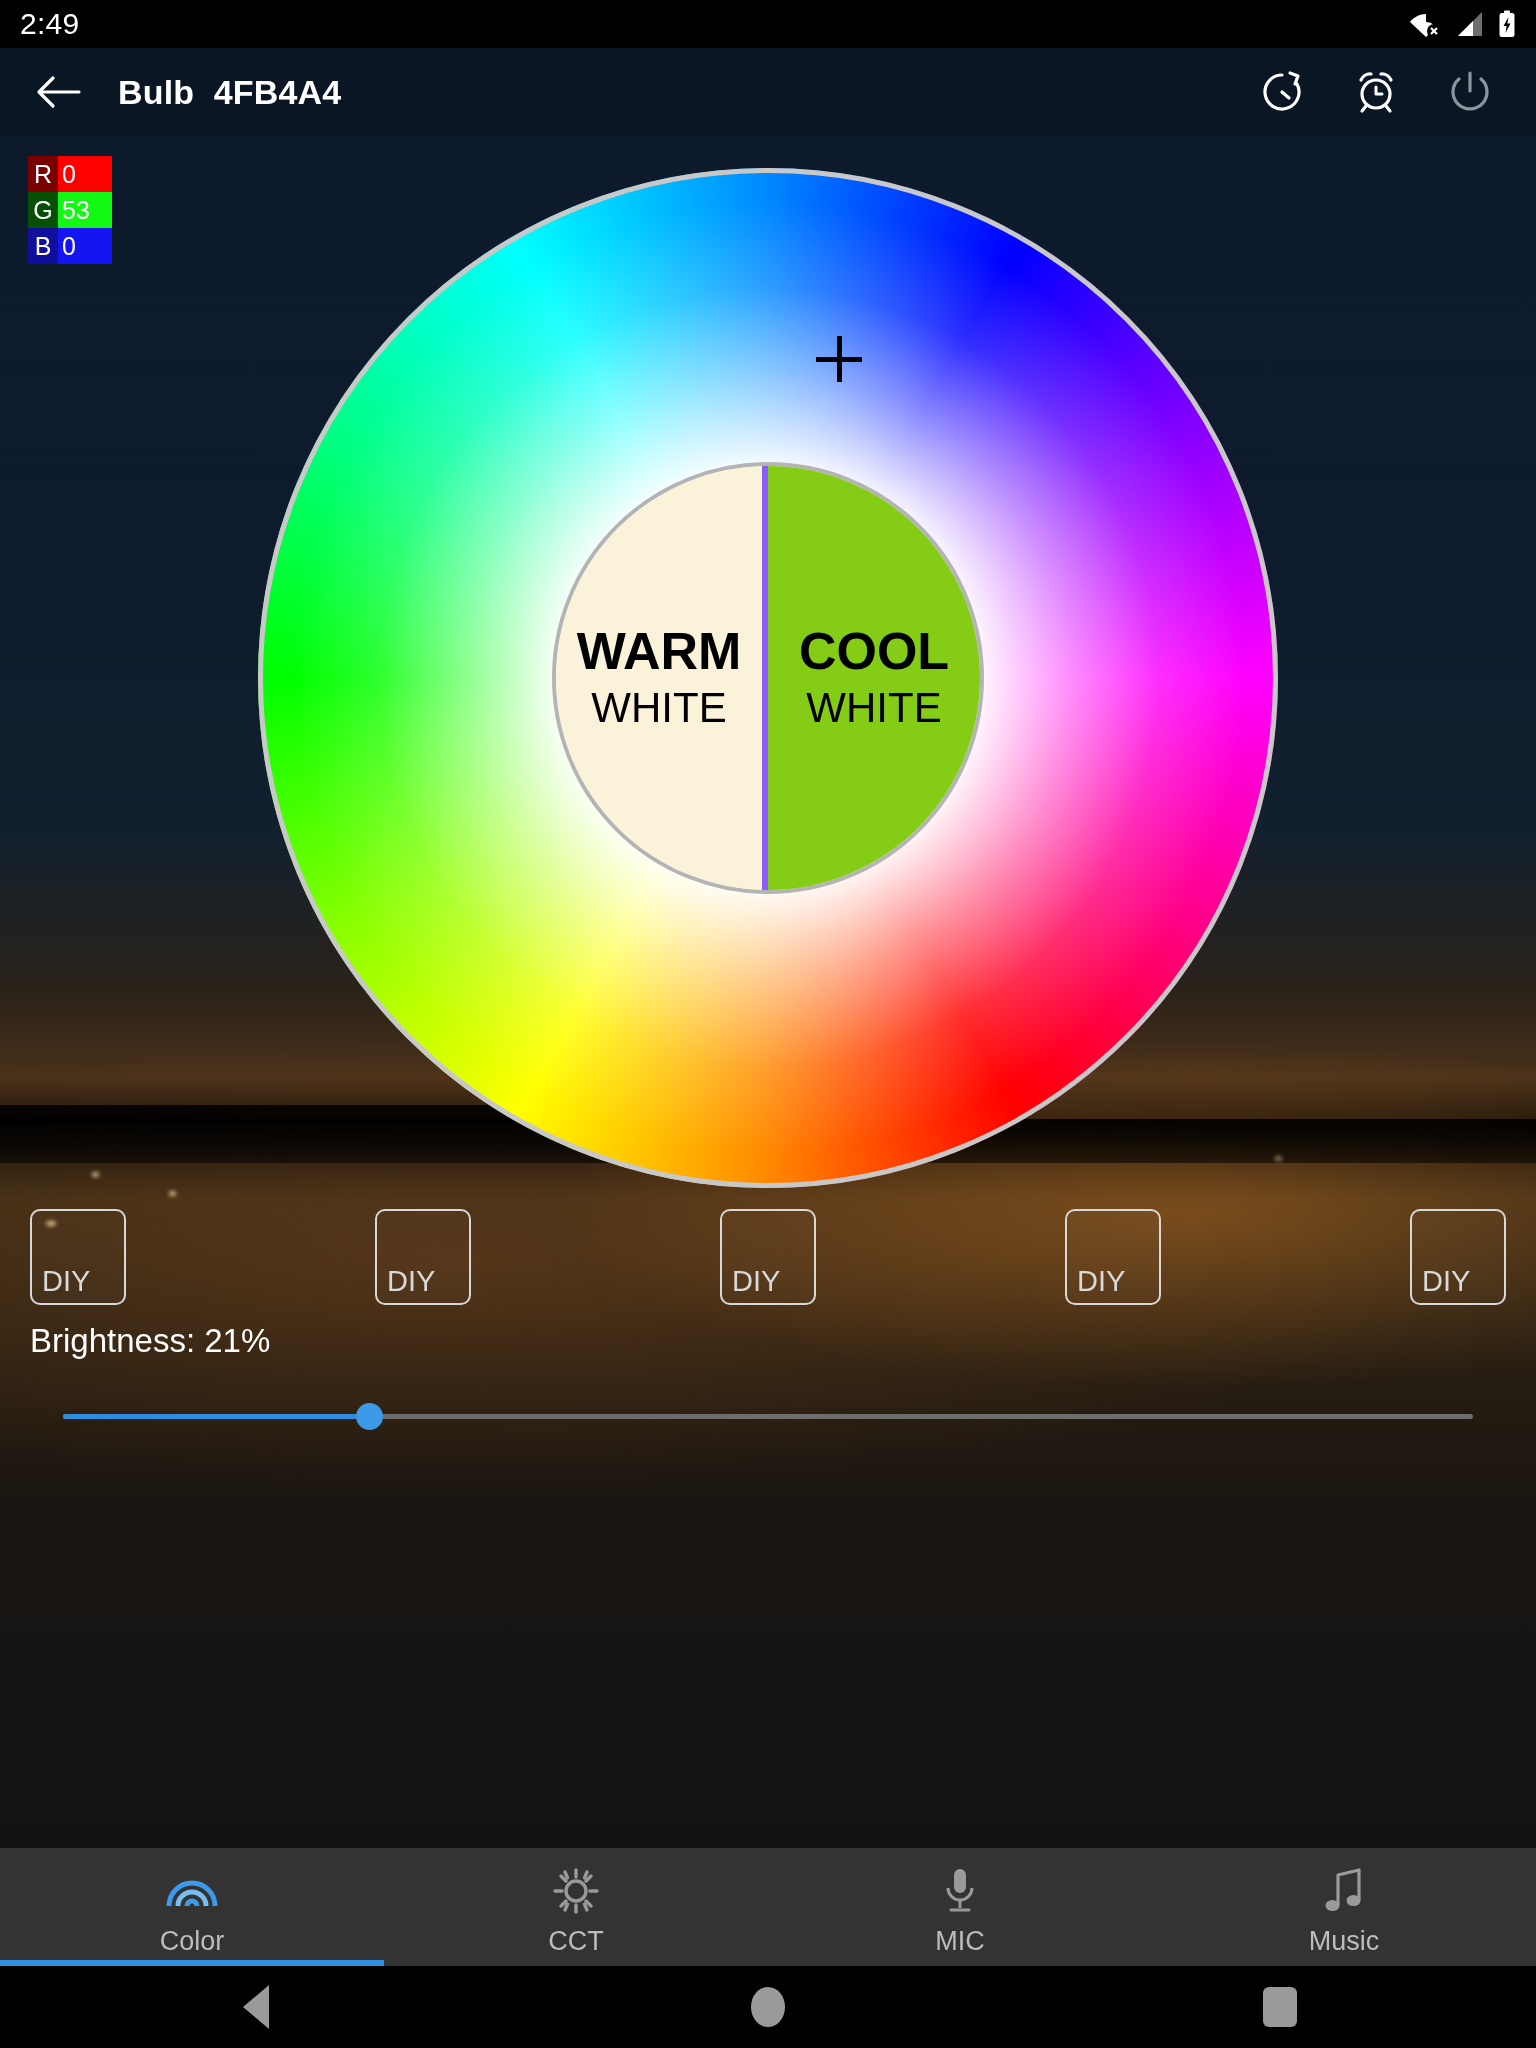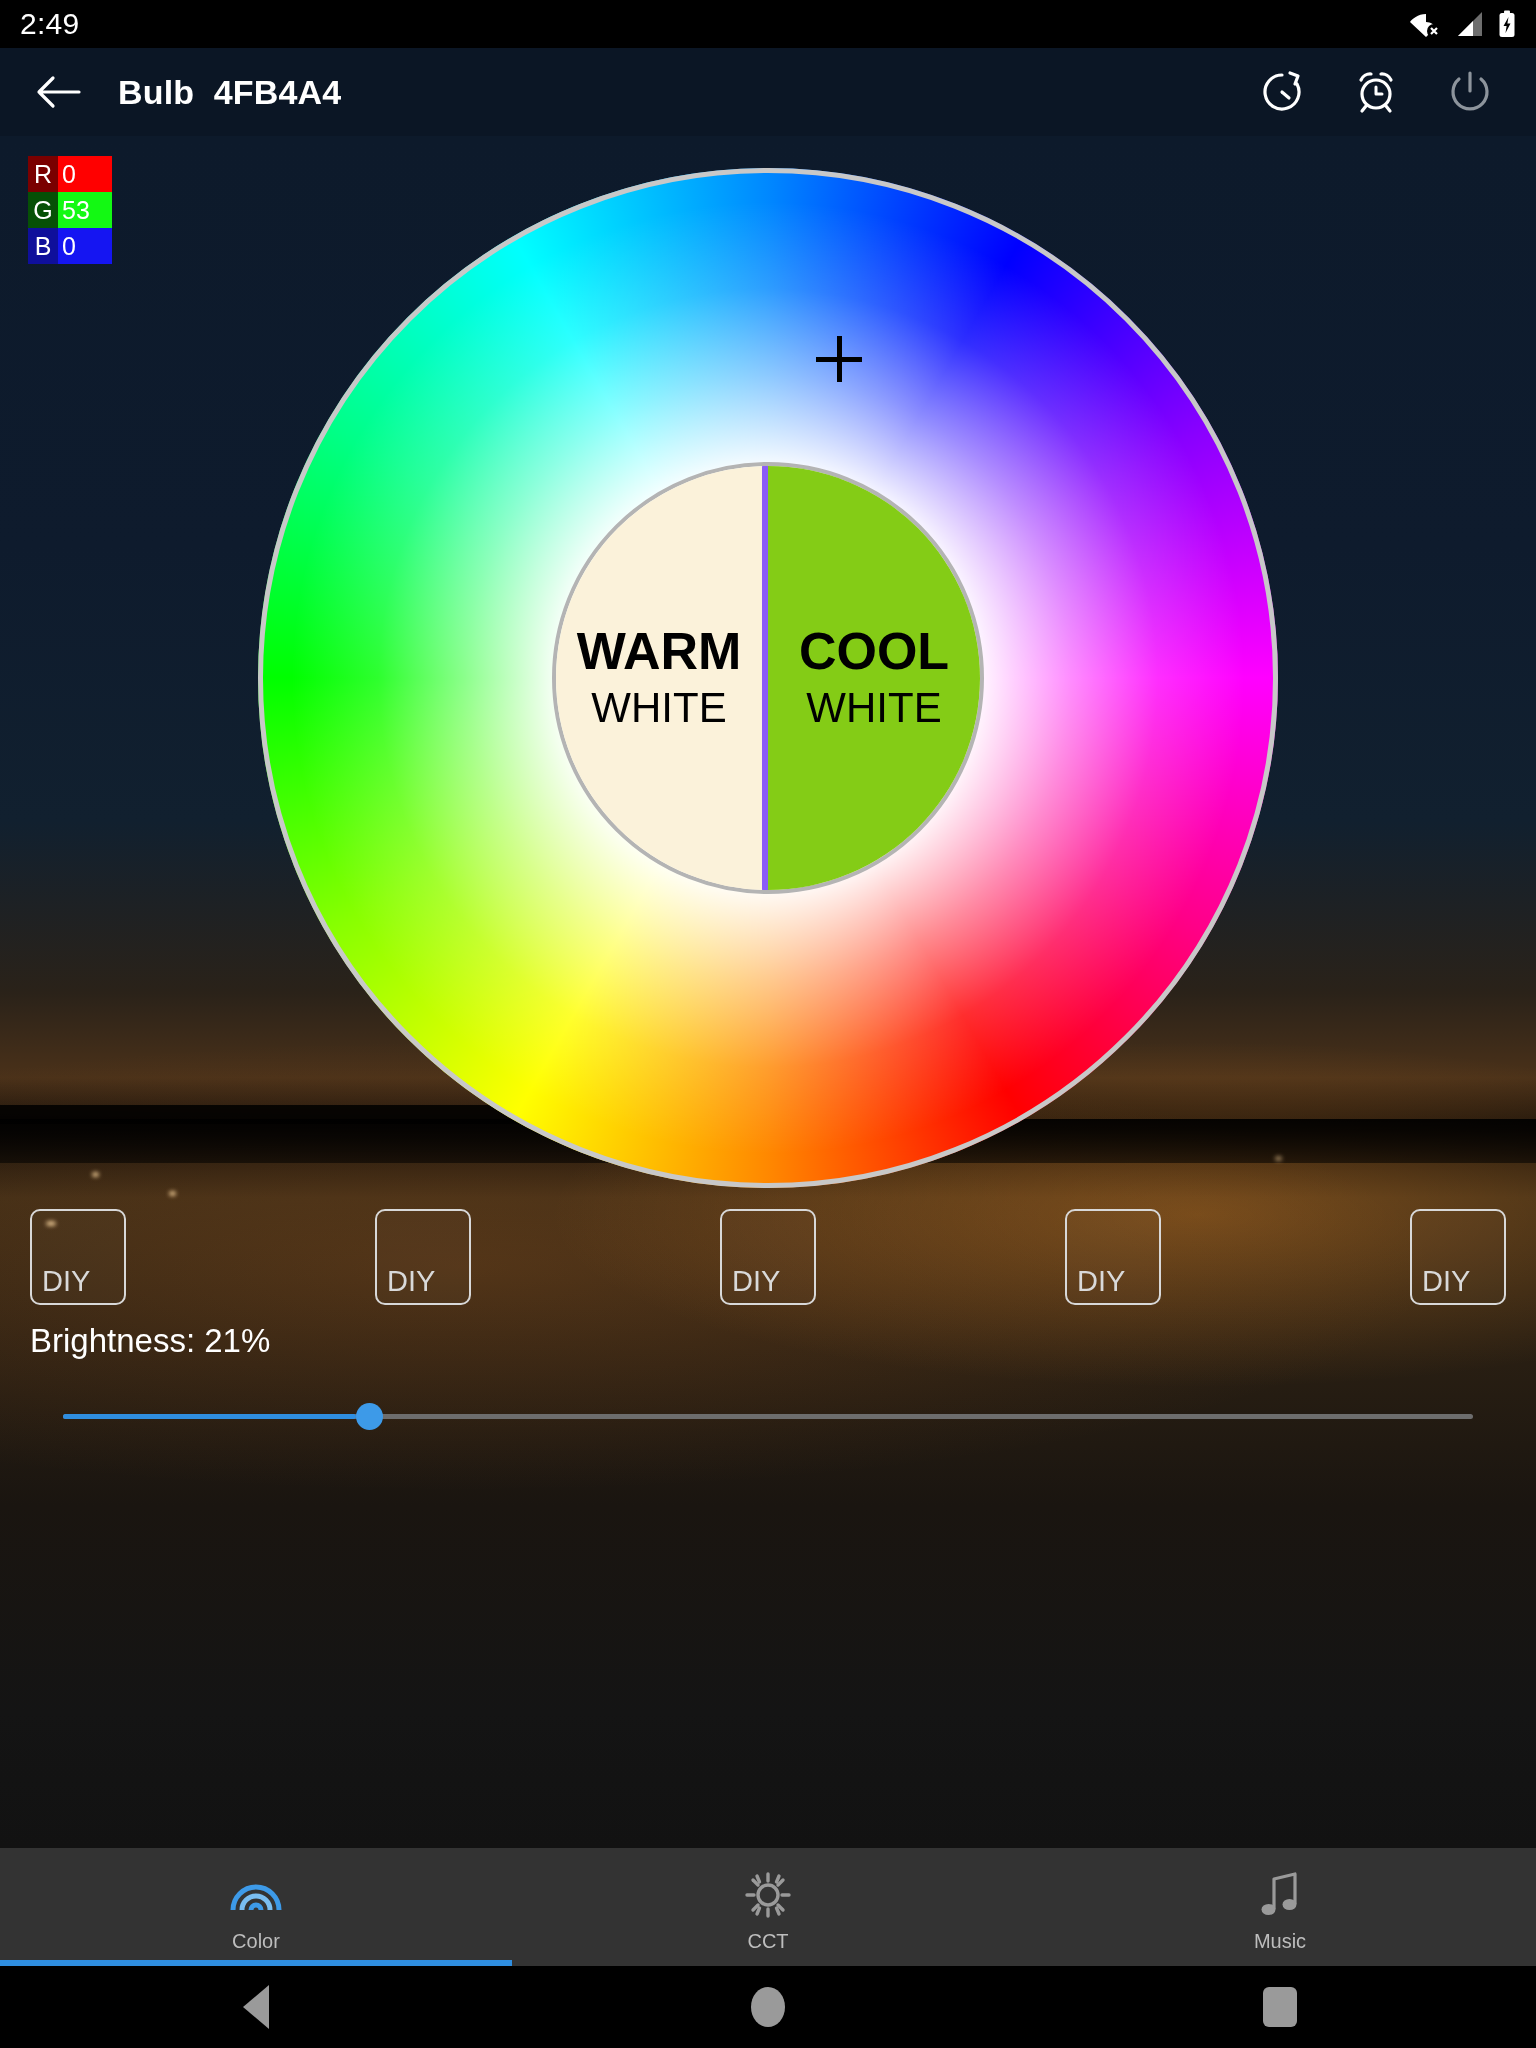--- a/index.html
+++ b/index.html
@@ -184,21 +184,21 @@
   
   #tabbar{
     position:absolute; left:0; top:1848px; width:1536px; height:118px;
     background:#333333; display:flex; z-index:8;
   }
   .tab{
     flex:1; display:flex; flex-direction:column; align-items:center;
     justify-content:center; gap:8px; cursor:pointer; position:relative;
     padding-top:6px;
   }
-  .tab-label{ font-size:20px; color:#bdbdbd; }
+  .tab-label{ font-size:27px; color:#bdbdbd; }
   .tab.active .tab-label{ color:#bdbdbd; }
   .tab.active::after{
     content:""; position:absolute; left:0; bottom:0; width:100%; height:6px;
     background:#2f8ee0;
   }
   .tab-icon{ height:54px; display:flex; align-items:center; justify-content:center; }
 
   
   #navbar{
     position:absolute; left:0; top:1966px; width:1536px; height:82px;
@@ -358,20 +358,31 @@
             <path d="M34 4 L31.5 10"></path>
           <path d="M12 42 L14.5 36"></path>
             <path d="M34 42 L31.5 36"></path>
         </g>
       </svg>
     </div>
     <div class="tab-label">CCT</div>
   </div>
 
 
+  <div class="tab">
+    <div class="tab-icon">
+      <svg width="34" height="50" viewBox="0 0 34 50">
+        <rect x="11" y="3" width="12" height="24" rx="6" fill="#9a9a9a"></rect>
+        <path d="M5 22 A12 12 0 0 0 29 22" stroke="#9a9a9a" stroke-width="3" fill="none"></path>
+        <path d="M17 34 L17 42" stroke="#9a9a9a" stroke-width="3"></path>
+        <path d="M8 44 L26 44" stroke="#9a9a9a" stroke-width="3" stroke-linecap="round"></path>
+      </svg>
+    </div>
+    <div class="tab-label">MIC</div>
+  </div>
 
   <div class="tab">
     <div class="tab-icon">
       <svg width="42" height="48" viewBox="0 0 42 48">
         <path d="M15 38 L15 8 L36 3 L36 33" stroke="#9a9a9a" stroke-width="3.2" fill="none" stroke-linejoin="round"></path>
         <ellipse cx="9.5" cy="38.5" rx="7" ry="5.5" fill="#9a9a9a"></ellipse>
         <ellipse cx="30.5" cy="33.5" rx="7" ry="5.5" fill="#9a9a9a"></ellipse>
       </svg>
     </div>
     <div class="tab-label">Music</div>

